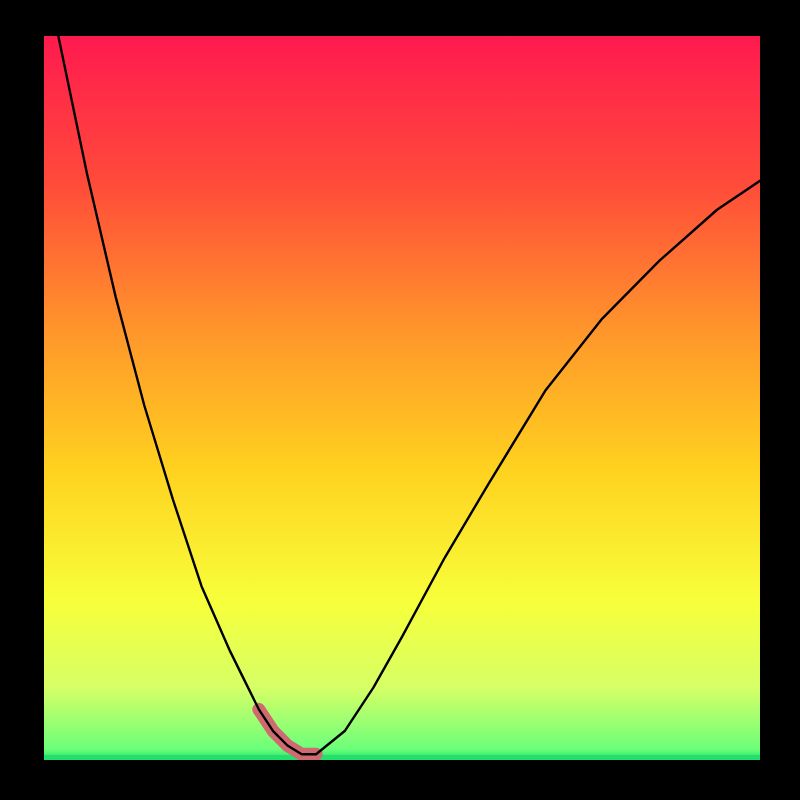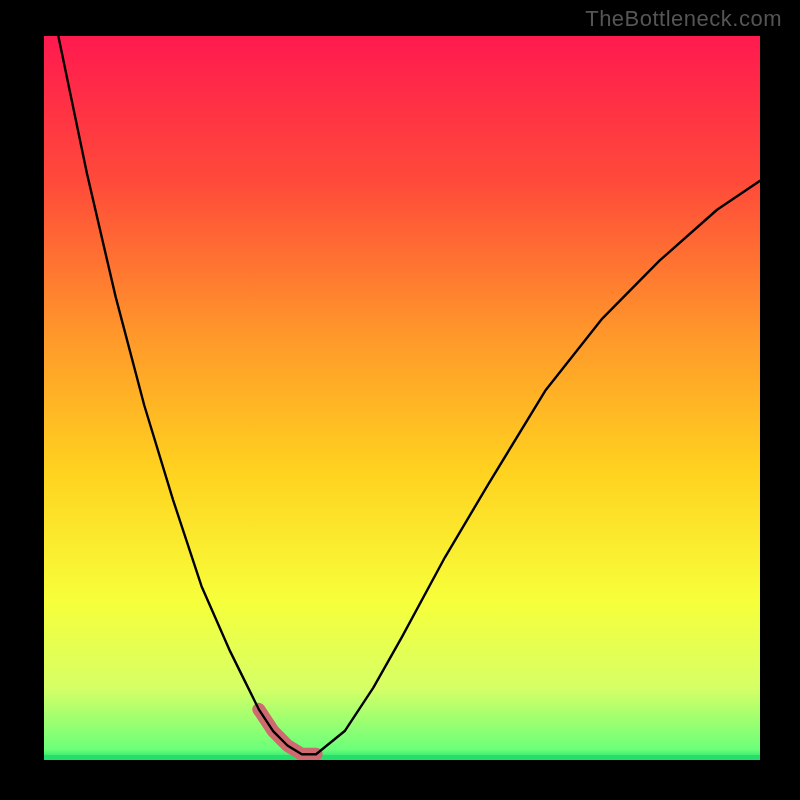--- a/index.html
+++ b/index.html
@@ -51,21 +51,20 @@
     stroke-linejoin: round;
   }
   .baseline {
     stroke-width: 5;
   }
 </style>
 </head>
 <body>
 
 <div class="frame">
-  <div class="watermark">TheBottleneck.com</div>
   <div class="plot-wrap">
     <svg id="chart-svg" width="716" height="724" viewBox="0 0 716 724" preserveAspectRatio="none">
       <defs>
         <linearGradient id="bg-grad" x1="0" y1="0" x2="0" y2="1">
             <stop offset="0%" stop-color="#ff1a4f"></stop>
             <stop offset="20%" stop-color="#ff4a3a"></stop>
             <stop offset="42%" stop-color="#ff9a2a"></stop>
             <stop offset="60%" stop-color="#ffd21f"></stop>
             <stop offset="78%" stop-color="#f7ff3a"></stop>
             <stop offset="90%" stop-color="#d6ff66"></stop>

